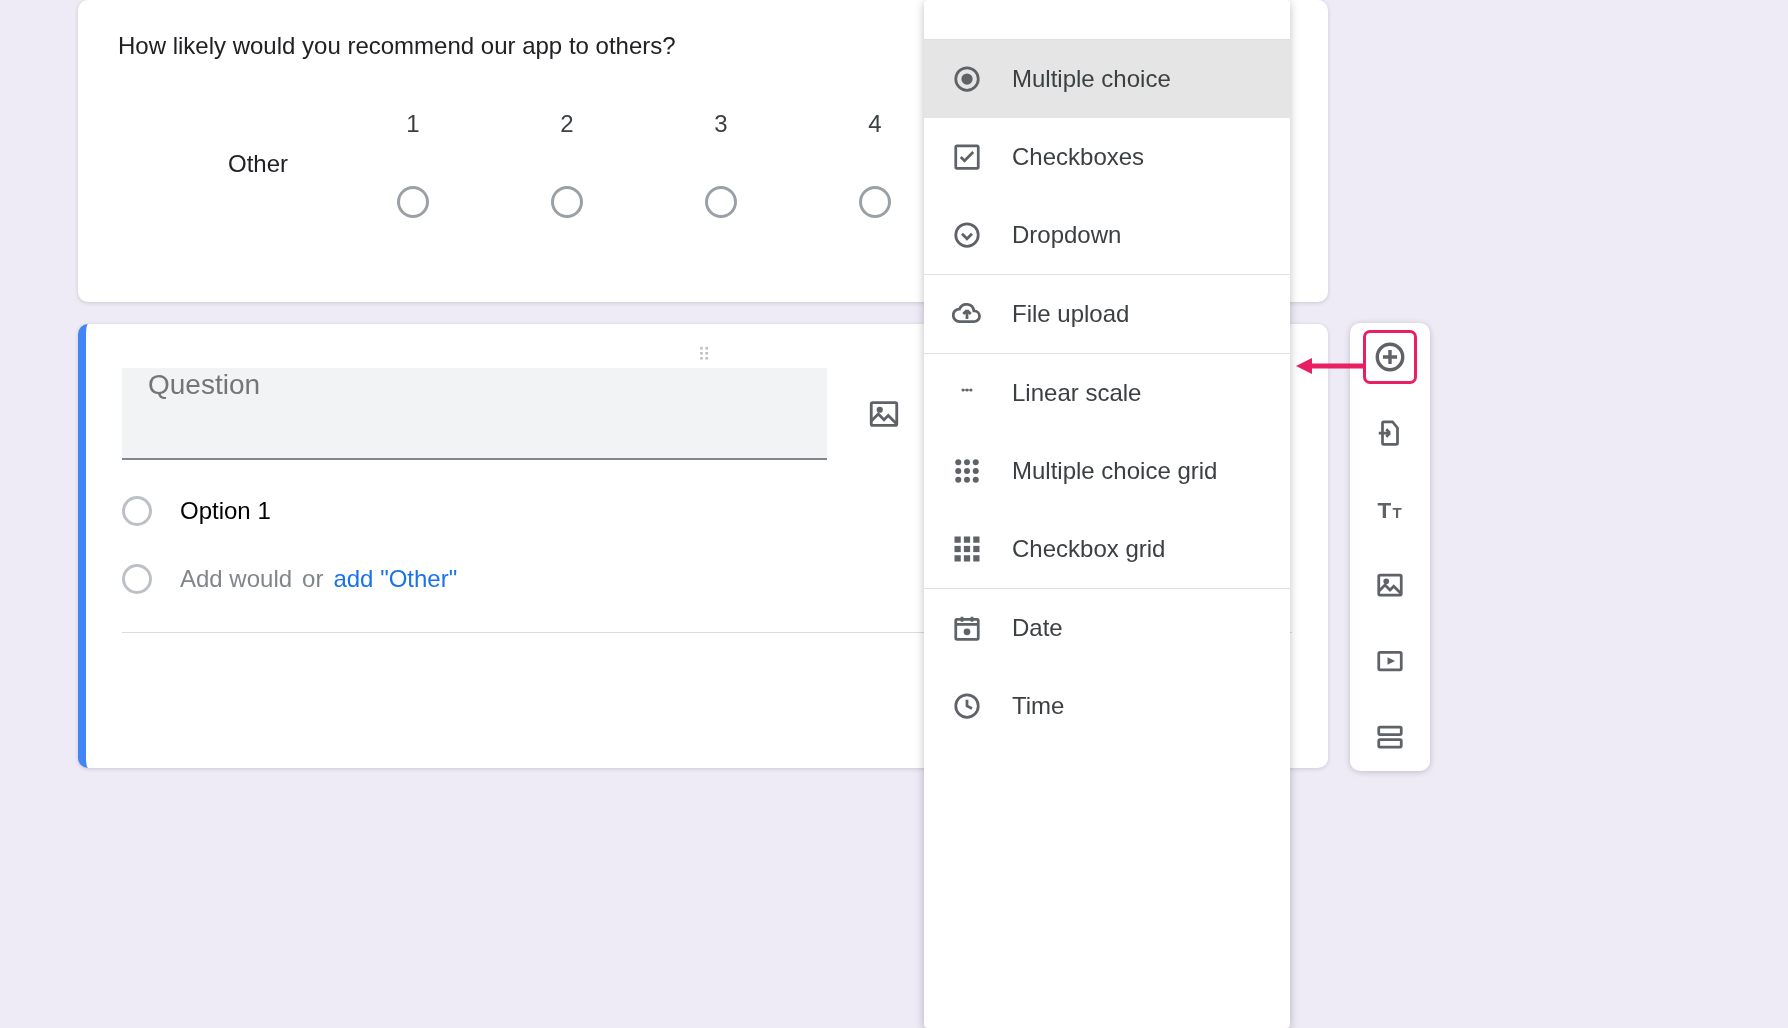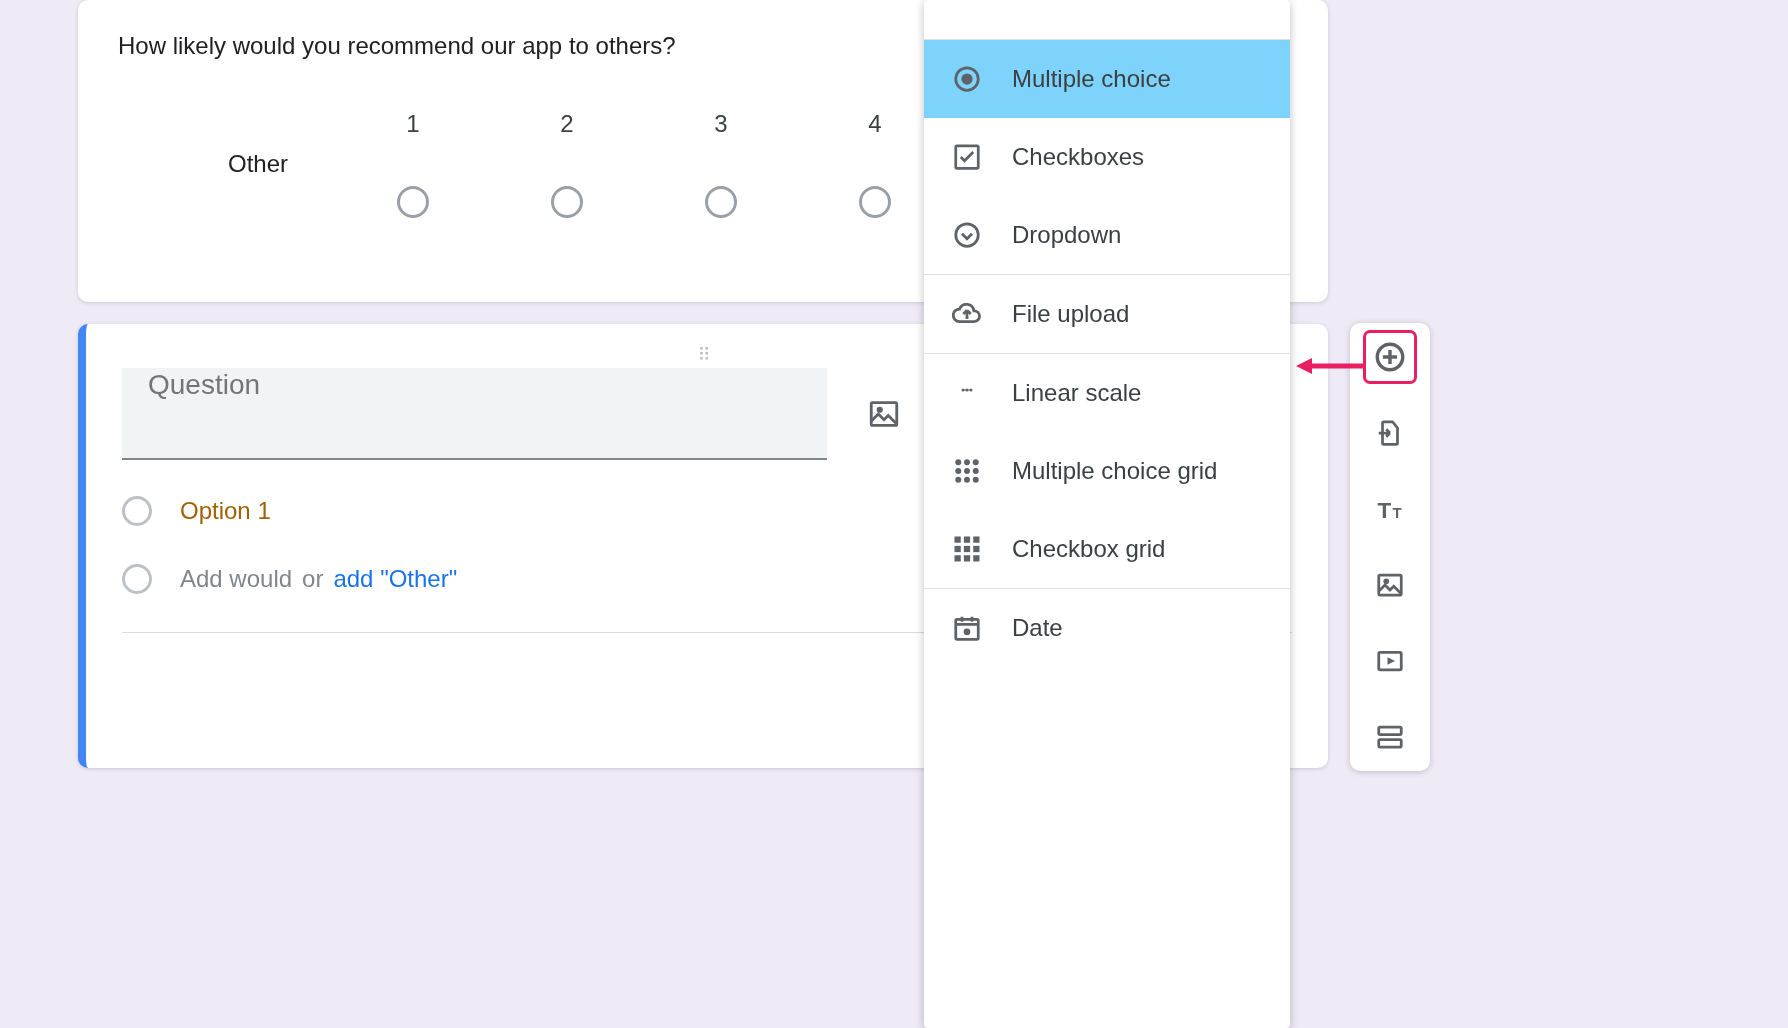--- a/index.html
+++ b/index.html
@@ -91,21 +91,21 @@
   .options-area { margin-top: 36px; }
   .opt-row {
     display: flex; align-items: center; gap: 28px;
     margin-bottom: 38px;
     font-size: 24px;
   }
   .opt-radio {
     width: 30px; height: 30px; border-radius: 50%;
     border: 3px solid #bdc1c6;
   }
-  .opt-label { color: #a16207; }
+  .opt-label { color: #000000; }
   .muted { color: #80868b; }
   .link { color: #1a73e8; }
 
   .divider {
     border-top: 1px solid #dadce0;
     margin-top: 20px;
   }
   .bottom-actions {
     display: flex; justify-content: flex-end;
     padding: 28px 14px 0 0;
@@ -126,21 +126,21 @@
   .dd-section-top { height: 40px; border-bottom: 1px solid #e0e0e0; }
   .dd-item {
     display: flex; align-items: center;
     gap: 30px;
     height: 78px;
     padding: 0 28px;
     font-size: 24px;
     color: #3c4043;
     cursor: pointer;
   }
-  .dd-item.selected { background: #7dd3fc; }
+  .dd-item.selected { background: #e5e5e5; }
   .dd-sep { border-top: 1px solid #e0e0e0; }
   .dd-icon { width: 30px; height: 30px; color: #5f6368; display:flex; align-items:center; justify-content:center; }
 
   
   .side-toolbar {
     position: absolute;
     left: 1350px; top: 323px;
     width: 80px;
     background: #fff;
     border-radius: 10px;
@@ -336,20 +336,29 @@
     <div class="dd-icon">
       <svg viewBox="0 0 24 24" width="30" height="30" fill="none" stroke="#5f6368" stroke-width="2.2">
           <rect x="3" y="5" width="18" height="16" rx="1"></rect>
           <path d="M3 9h18M8 3v4M16 3v4"></path>
           <circle cx="12" cy="15" r="1.6" fill="#5f6368"></circle>
         </svg>
     </div>
     <span>Date</span>
   </div>
 
+  <div class="dd-item">
+    <div class="dd-icon">
+      <svg viewBox="0 0 24 24" width="30" height="30" fill="none" stroke="#5f6368" stroke-width="2.2">
+          <circle cx="12" cy="12" r="9"></circle>
+          <path d="M12 7v5l4 2"></path>
+        </svg>
+    </div>
+    <span>Time</span>
+  </div>
 </div>
 
 <div class="side-toolbar">
   <div class="tb-btn highlight">
     <svg viewBox="0 0 24 24" width="34" height="34" fill="none" stroke="#5f6368" stroke-width="2.4">
         <circle cx="12" cy="12" r="9"></circle>
         <path d="M12 7v10M7 12h10"></path>
       </svg>
   </div>
   <div class="tb-btn">

